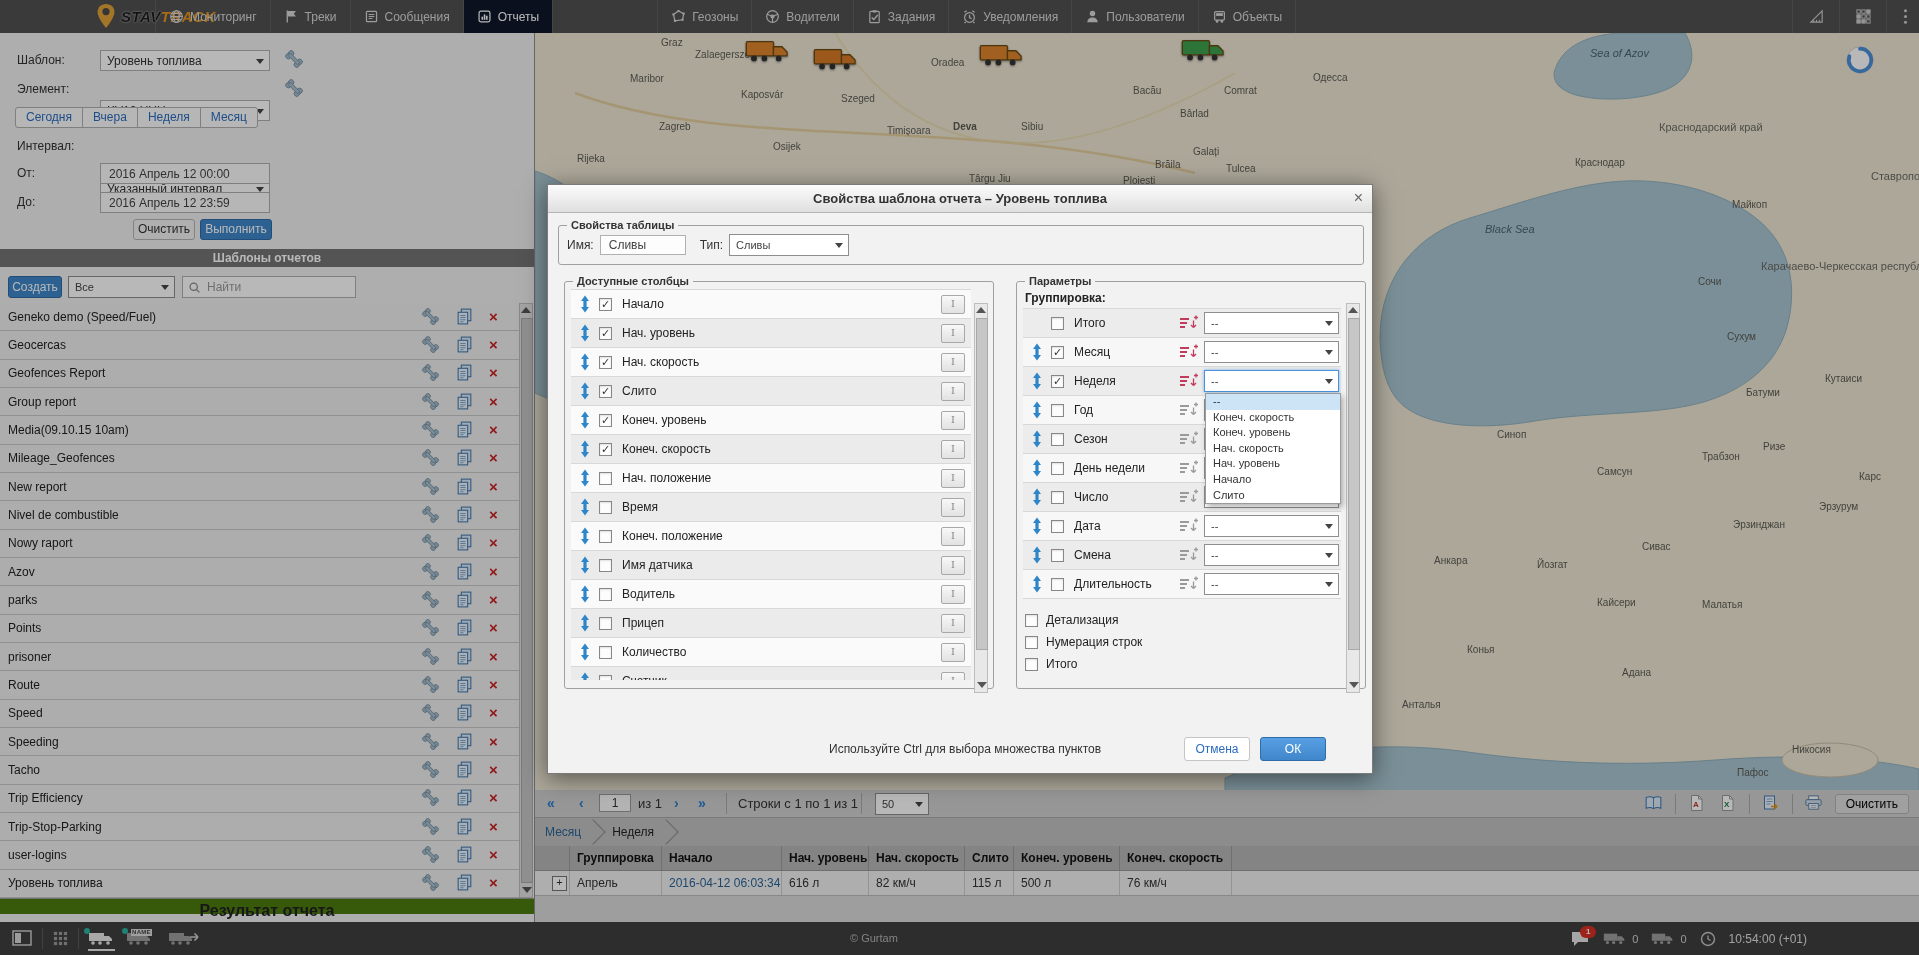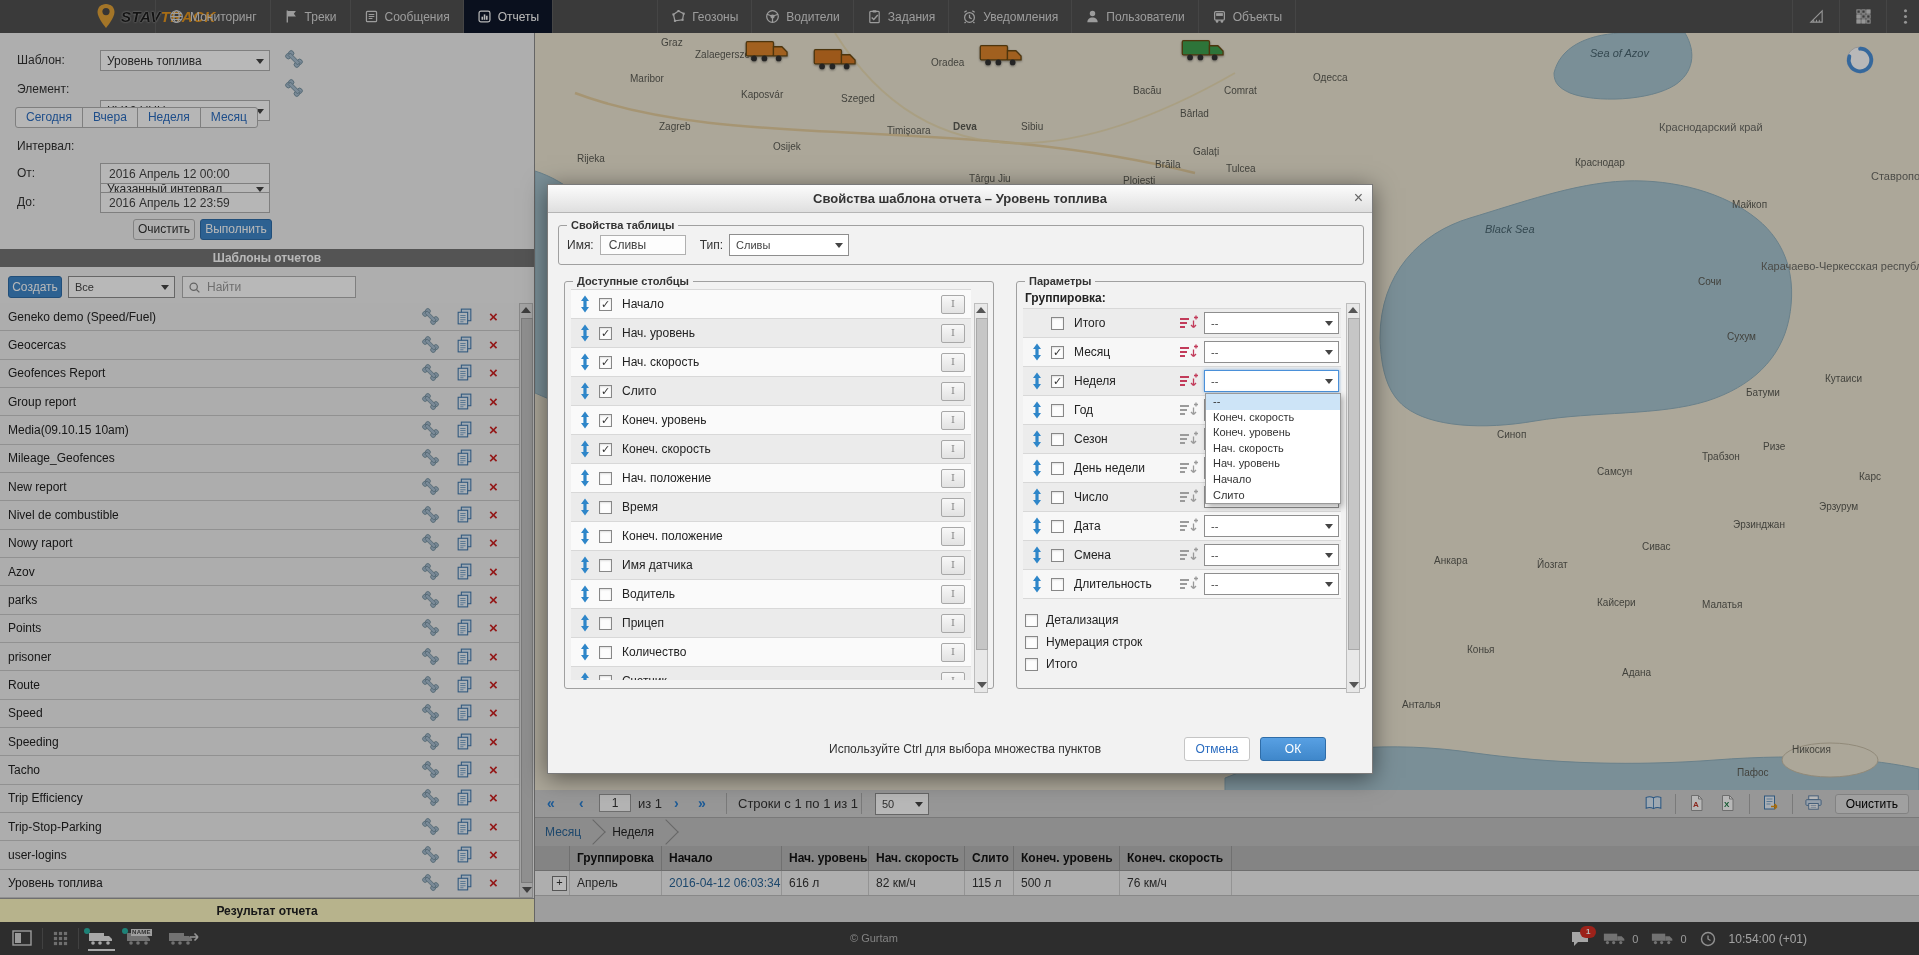--- a/index.html
+++ b/index.html
@@ -66,22 +66,22 @@
   .tpl-row .nm{flex:1;white-space:nowrap;overflow:hidden;}
   .tpl-ic{width:22px;height:20px;margin-right:12px;cursor:pointer;flex:none;}
   .tpl-ic svg{width:19px;height:19px;}
   .tpl-del{width:16px;margin-right:14px;color:#cc2222;font-weight:bold;font-size:15px;line-height:16px;cursor:pointer;flex:none;}
   #tpl-scroll{position:absolute;right:1px;top:270px;width:14px;height:595px;background:#e2e2e2;
               border:1px solid #bdbdbd;box-sizing:border-box;}
   .sc-arr{width:0;height:0;border-left:5px solid transparent;border-right:5px solid transparent;margin:3px auto;}
   .sc-up{border-bottom:6px solid #555;}
   .sc-dn{border-top:6px solid #555;}
   #tpl-thumb{position:absolute;left:1px;top:14px;width:10px;height:563px;background:#c6c6c6;border:1px solid #a9a9a9;}
-  #res-header{position:absolute;left:0;top:865px;width:100%;height:24px;background:#fef9c3;border-top:1px solid #9a9a9a;
-              color:#222;font-weight:bold;font-size:12px;text-align:center;line-height:24px;box-sizing:border-box;}
+  #res-header{position:absolute;left:0;top:865px;width:100%;height:16px;background:#4d7c0f;border-top:1px solid #9a9a9a;
+              color:#222;font-weight:bold;font-size:16px;text-align:center;line-height:24px;box-sizing:border-box;}
 
   
   #map{position:absolute;left:535px;top:33px;width:1384px;height:889px;background:#efe8d5;overflow:hidden;}
   .map-lbl{position:absolute;font-size:10px;color:#5c5c54;white-space:nowrap;}
   .map-lbl.big{font-size:11px;color:#6a6a64;}
   .map-lbl.water{font-style:italic;color:#49656f;font-size:11px;}
   .veh{position:absolute;width:44px;filter:drop-shadow(0 1px 1px rgba(0,0,0,.4));cursor:pointer;}
   #loader{position:absolute;left:1310px;top:12px;width:30px;height:30px;}
 
   

